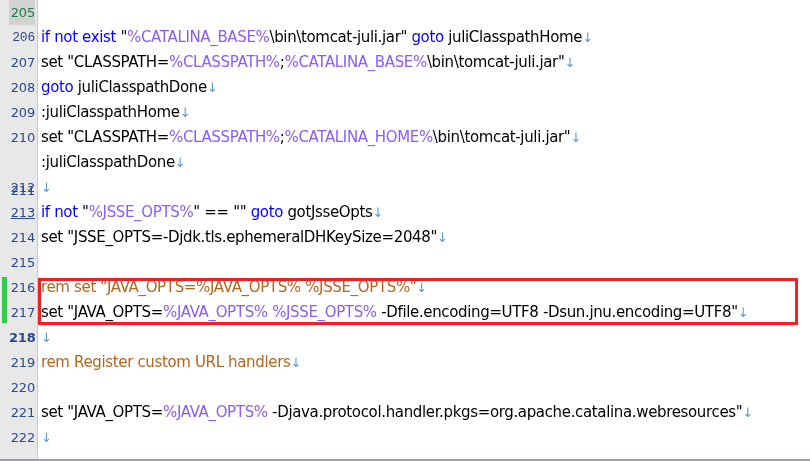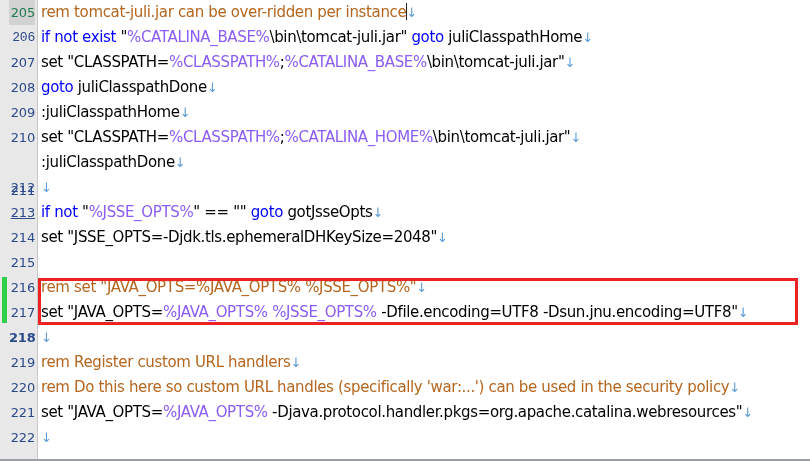--- a/index.html
+++ b/index.html
@@ -138,33 +138,31 @@
       <div class="gutter-num" style="top: 250px;">215</div>
       <div class="gutter-num" style="top: 275px;">216</div>
       <div class="gutter-num" style="top: 300px;">217</div>
       <div class="gutter-num" style="top: 325px; font-weight: bold;">218</div>
       <div class="gutter-num" style="top: 350px;">219</div>
       <div class="gutter-num" style="top: 375px;">220</div>
       <div class="gutter-num" style="top: 400px;">221</div>
       <div class="gutter-num" style="top: 425px;">222</div>
     </div>
   <div class="code-area">
-      <div class="code-line" style="top: 0px;"><span class="tok-comment">rem tomcat-juli.jar can be over-ridden per instance</span><span class="caret"></span><span class="eol">↓</span></div>
       <div class="code-line" style="top: 25px;"><span class="tok-key">if not exist </span><span class="tok-plain">"</span><span class="tok-var">%CATALINA_BASE%</span><span class="tok-plain">\bin\tomcat-juli.jar" </span><span class="tok-key">goto </span><span class="tok-plain">juliClasspathHome</span><span class="eol">↓</span></div>
       <div class="code-line" style="top: 50px;"><span class="tok-plain">set "CLASSPATH=</span><span class="tok-var">%CLASSPATH%</span><span class="tok-plain">;</span><span class="tok-var">%CATALINA_BASE%</span><span class="tok-plain">\bin\tomcat-juli.jar"</span><span class="eol">↓</span></div>
       <div class="code-line" style="top: 75px;"><span class="tok-key">goto </span><span class="tok-plain">juliClasspathDone</span><span class="eol">↓</span></div>
       <div class="code-line" style="top: 100px;"><span class="tok-plain">:juliClasspathHome</span><span class="eol">↓</span></div>
       <div class="code-line" style="top: 125px;"><span class="tok-plain">set "CLASSPATH=</span><span class="tok-var">%CLASSPATH%</span><span class="tok-plain">;</span><span class="tok-var">%CATALINA_HOME%</span><span class="tok-plain">\bin\tomcat-juli.jar"</span><span class="eol">↓</span></div>
       <div class="code-line" style="top: 150px;"><span class="tok-plain">:juliClasspathDone</span><span class="eol">↓</span></div>
       <div class="code-line" style="top: 175px;"><span class="eol">↓</span></div>
       <div class="code-line" style="top: 200px;"><span class="tok-key">if not </span><span class="tok-plain">"</span><span class="tok-var">%JSSE_OPTS%</span><span class="tok-plain">" == "" </span><span class="tok-key">goto </span><span class="tok-plain">gotJsseOpts</span><span class="eol">↓</span></div>
       <div class="code-line" style="top: 225px;"><span class="tok-plain">set "JSSE_OPTS=-Djdk.tls.ephemeralDHKeySize=2048"</span><span class="eol">↓</span></div>
       <div class="code-line" style="top: 275px;"><span class="tok-comment">rem set "JAVA_OPTS=%JAVA_OPTS% %JSSE_OPTS%"</span><span class="eol">↓</span></div>
       <div class="code-line" style="top: 300px;"><span class="tok-plain">set "JAVA_OPTS=</span><span class="tok-var">%JAVA_OPTS%</span><span class="tok-plain"> </span><span class="tok-var">%JSSE_OPTS%</span><span class="tok-plain"> -Dfile.encoding=UTF8 -Dsun.jnu.encoding=UTF8"</span><span class="eol">↓</span></div>
       <div class="code-line" style="top: 325px;"><span class="eol">↓</span></div>
       <div class="code-line" style="top: 350px;"><span class="tok-comment">rem Register custom URL handlers</span><span class="eol">↓</span></div>
-      <div class="code-line" style="top: 375px;"><span class="tok-comment">rem Do this here so custom URL handles (specifically 'war:...') can be used in the security policy</span><span class="eol">↓</span></div>
       <div class="code-line" style="top: 400px;"><span class="tok-plain">set "JAVA_OPTS=</span><span class="tok-var">%JAVA_OPTS%</span><span class="tok-plain"> -Djava.protocol.handler.pkgs=org.apache.catalina.webresources"</span><span class="eol">↓</span></div>
       <div class="code-line" style="top: 425px;"><span class="eol">↓</span></div>
     </div>
 
 <div class="annot-rect" style="left: 38px; top: 278px; width: 760px; height: 47px; border-color: rgb(238, 34, 34);"></div>
   </div>
 
 </body></html>

